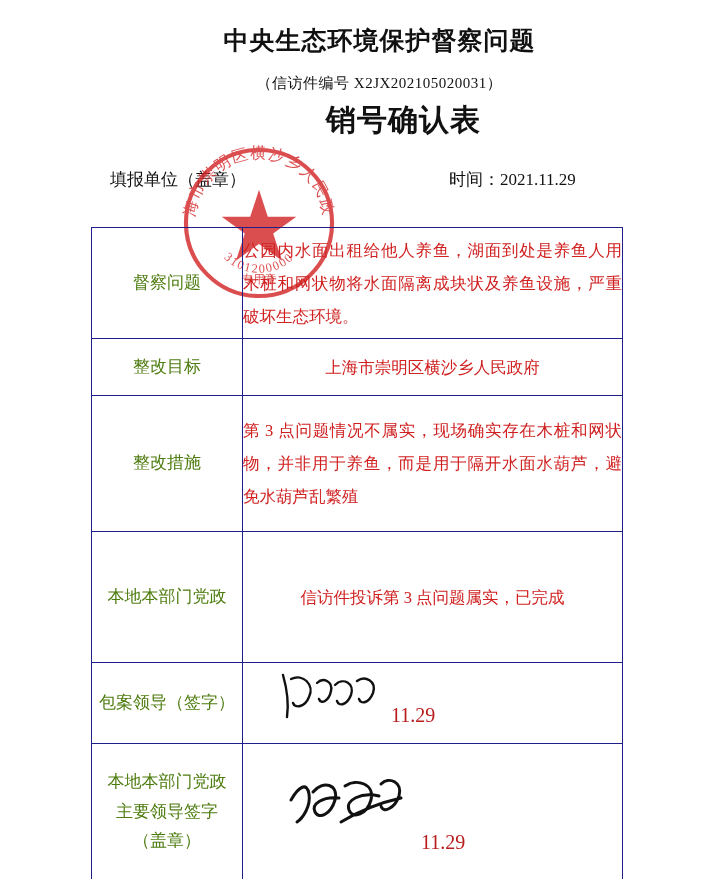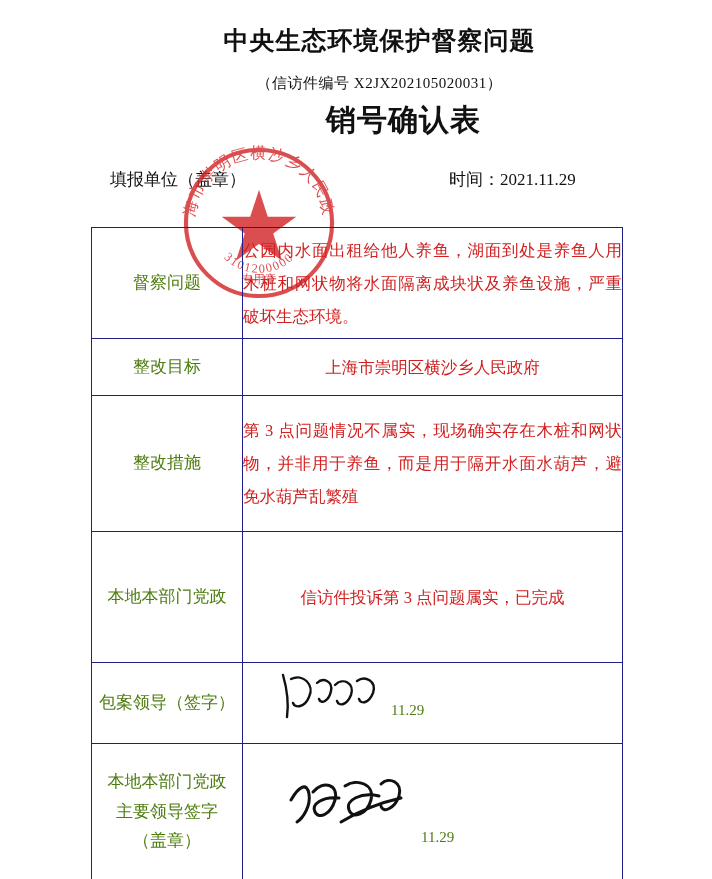--- a/index.html
+++ b/index.html
@@ -132,22 +132,22 @@
   .sig2 {
     position: absolute;
     left: 40px;
     top: 22px;
     width: 240px;
     height: 80px;
   }
   .sig-date {
     position: absolute;
     font-family: "Liberation Serif", serif;
-    color: #4d7c0f;
-    font-size: 15px;
+    color: #b91c1c;
+    font-size: 20px;
   }
 
   
   .stamp {
     position: absolute;
     left: 176px;
     top: 140px;
     width: 166px;
     height: 166px;
     pointer-events: none;

